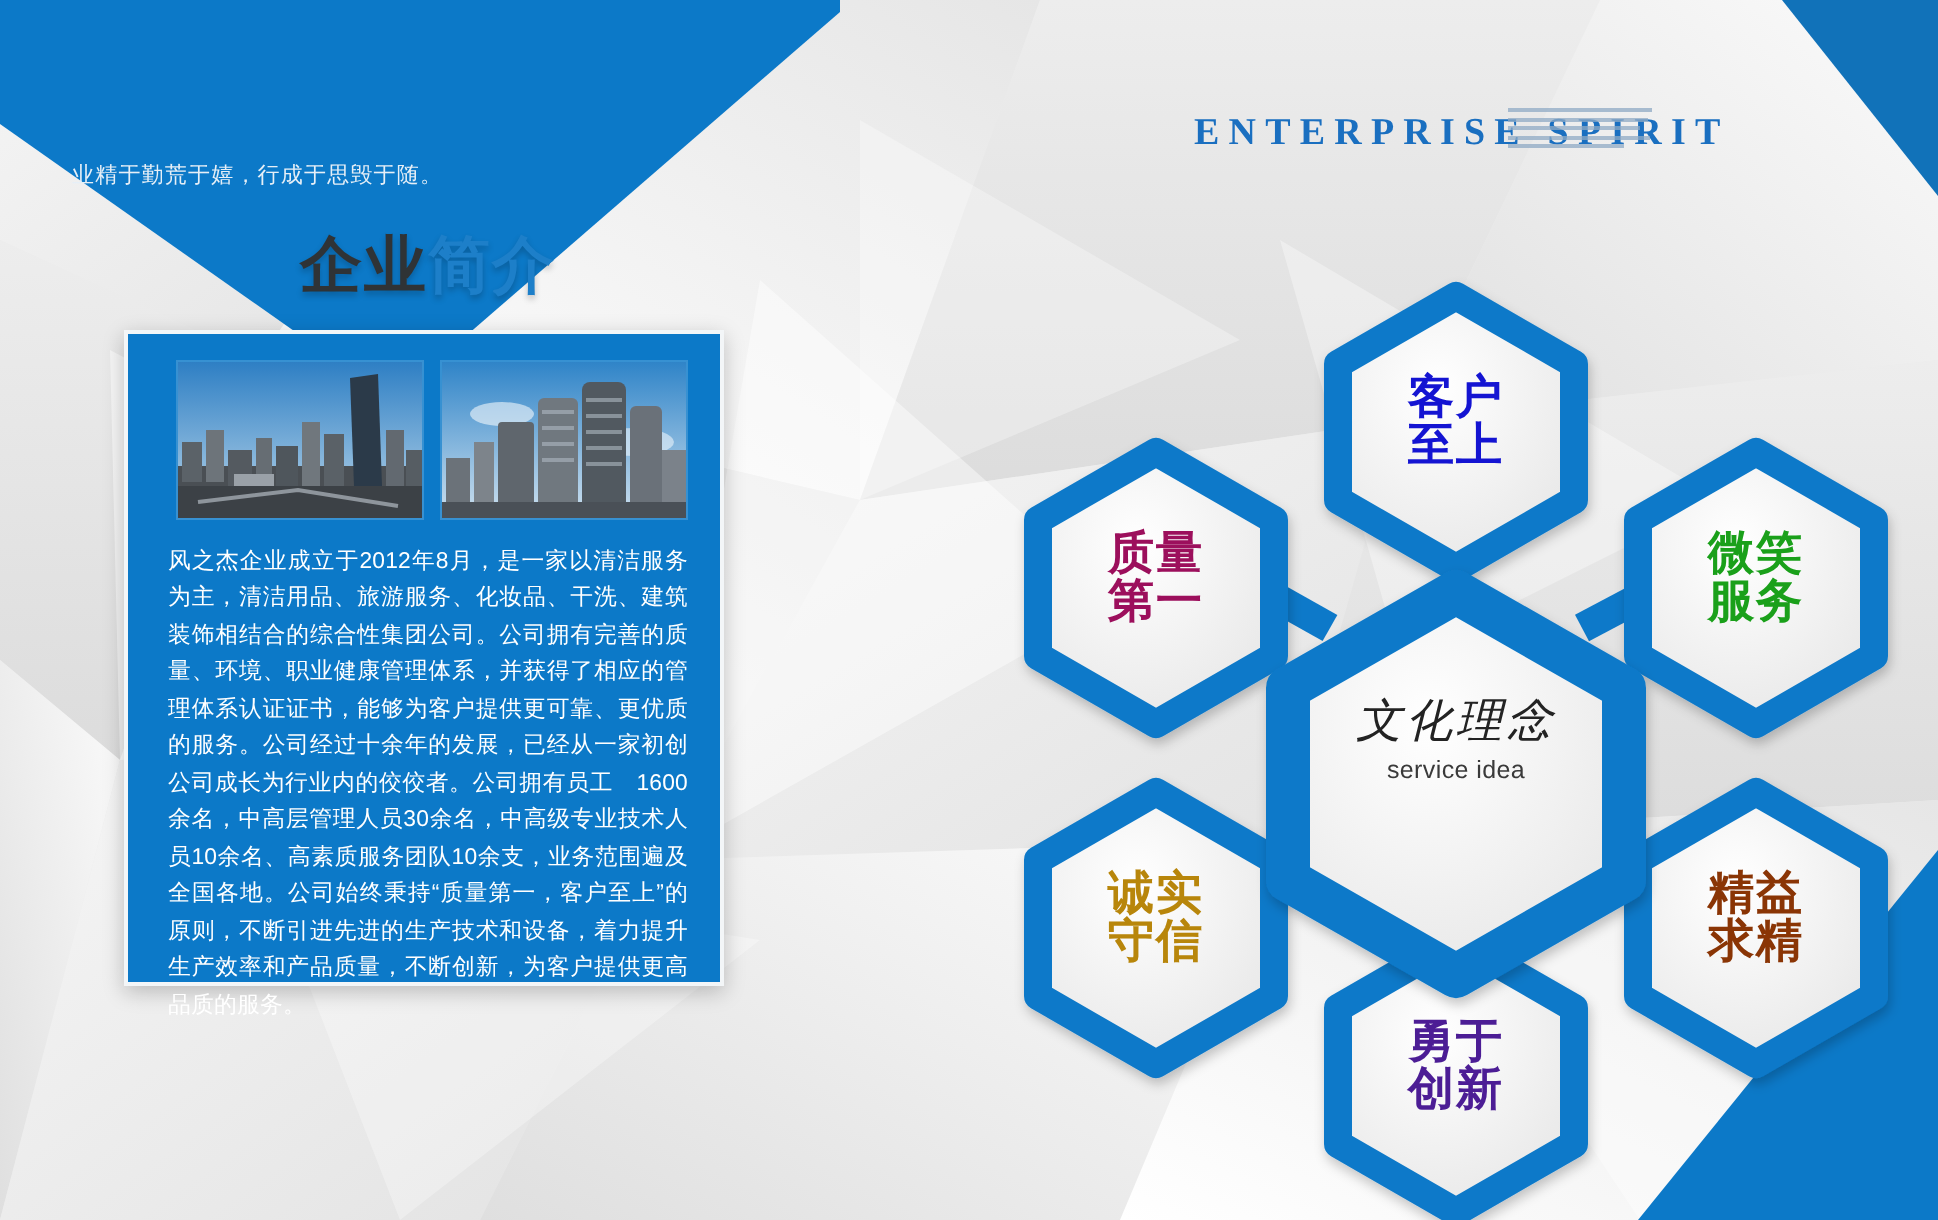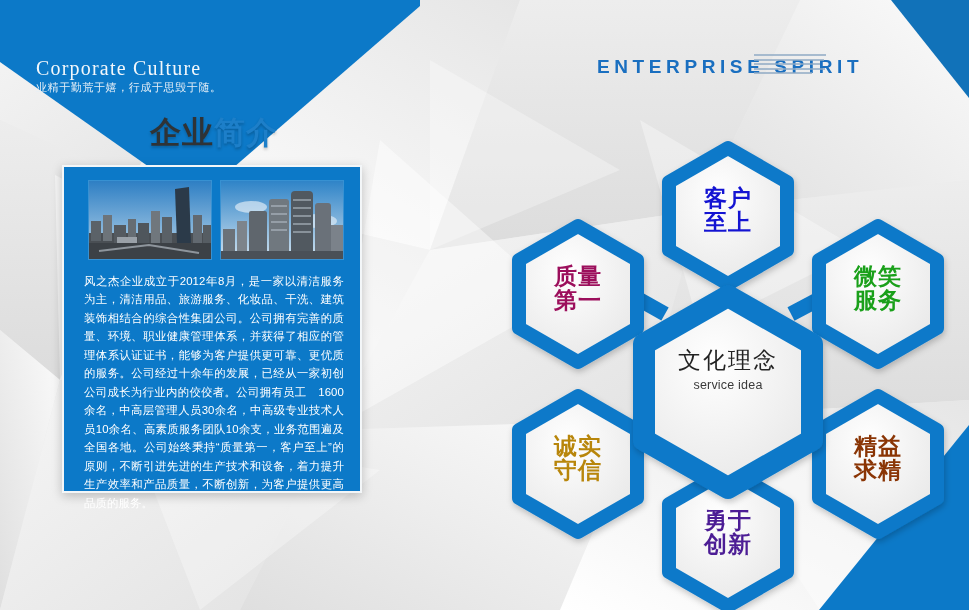--- a/index.html
+++ b/index.html
@@ -66,21 +66,21 @@
   .spirit-head{position:absolute;left:597px;top:52px;white-space:nowrap;}
   .spirit-cn{font-size:32px;font-weight:700;letter-spacing:1px;line-height:1;}
   .spirit-cn .g1{color:#33383c;}
   .spirit-cn .g2{color:#1a6fc0;}
   .spirit-dot{
     display:inline-block;width:9px;height:9px;border:2px solid #1a6fc0;
     border-radius:50%;vertical-align:6px;margin-left:2px;
   }
   .spirit-en{
     color:#1a6fc0;font-size:19px;font-weight:700;letter-spacing:4.6px;
-    margin-top:4px;text-align:center;
+    margin-top:4px;text-align:center;font-family:Liberation Serif, serif;
   }
   .spirit-lines{position:absolute;left:157px;top:2px;width:74px;}
   .spirit-lines i{
     display:block;height:2px;margin-bottom:2.6px;background:#8fa9c4;opacity:.75;
   }
   .spirit-lines i:nth-child(1){width:72px;}
   .spirit-lines i:nth-child(2){width:70px;}
   .spirit-lines i:nth-child(3){width:66px;}
   .spirit-lines i:nth-child(4){width:71px;}
   .spirit-lines i:nth-child(5){width:58px;}
@@ -99,21 +99,21 @@
   
   .hex-wrap{position:absolute;left:487px;top:118px;width:482px;height:492px;}
   .hex-wrap svg{display:block;}
 
   .hx-label{
     position:absolute;text-align:center;line-height:1.05;
     font-weight:700;pointer-events:none;
   }
   .hx-label .ln{display:block;}
   .hx-outer{font-size:23px;letter-spacing:1px;}
-  .hx-center-cn{font-size:23px;color:#232323;font-weight:400;letter-spacing:2px;}
+  .hx-center-cn{font-size:23px;color:#232323;font-weight:400;letter-spacing:2px;font-style:italic;}
   .hx-center-en{font-size:12.5px;color:#3a3a3a;font-weight:400;margin-top:7px;letter-spacing:.2px;}
 </style>
 </head>
 <body>
 
 <div class="stage">
 
   <div class="bg-facets">
     <svg viewBox="0 0 969 610" xmlns="http://www.w3.org/2000/svg">
       <defs>
@@ -152,21 +152,20 @@
       <polygon points="640,120 860,250 700,330" fill="#ffffff" opacity="0.35"></polygon>
       <polygon points="700,430 969,470 820,610" fill="#ffffff" opacity="0.40"></polygon>
       <polygon points="130,430 380,470 200,610" fill="#ffffff" opacity="0.30"></polygon>
       <polygon points="430,60 620,170 430,250" fill="#ffffff" opacity="0.30"></polygon>
     </svg>
   </div>
 
   <div class="corner-tr"></div>
 
   <div class="banner-tl"></div>
-  <div class="tl-sub">Corporate Culture</div>
   <div class="tl-motto">业精于勤荒于嬉，行成于思毁于随。</div>
 
   <div class="intro-head">
     <span class="dark">企业</span><span class="blue">简介</span>
   </div>
 
   <div class="card">
     <div class="card-photos">
       <div class="photo">
         <svg width="122" height="78" viewBox="0 0 122 78" xmlns="http://www.w3.org/2000/svg">

